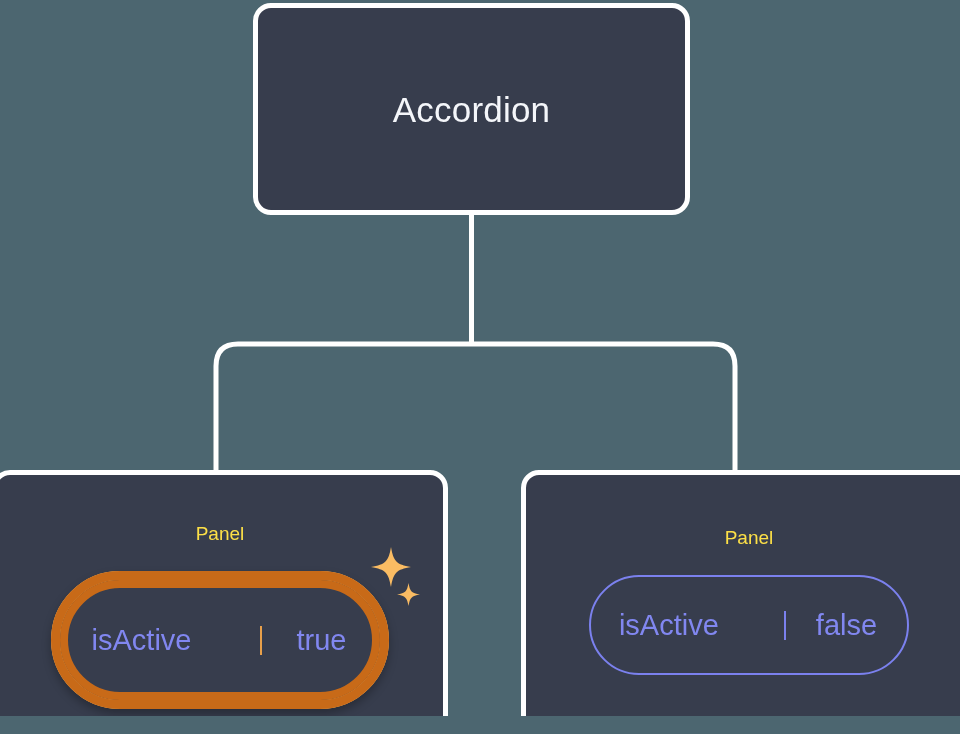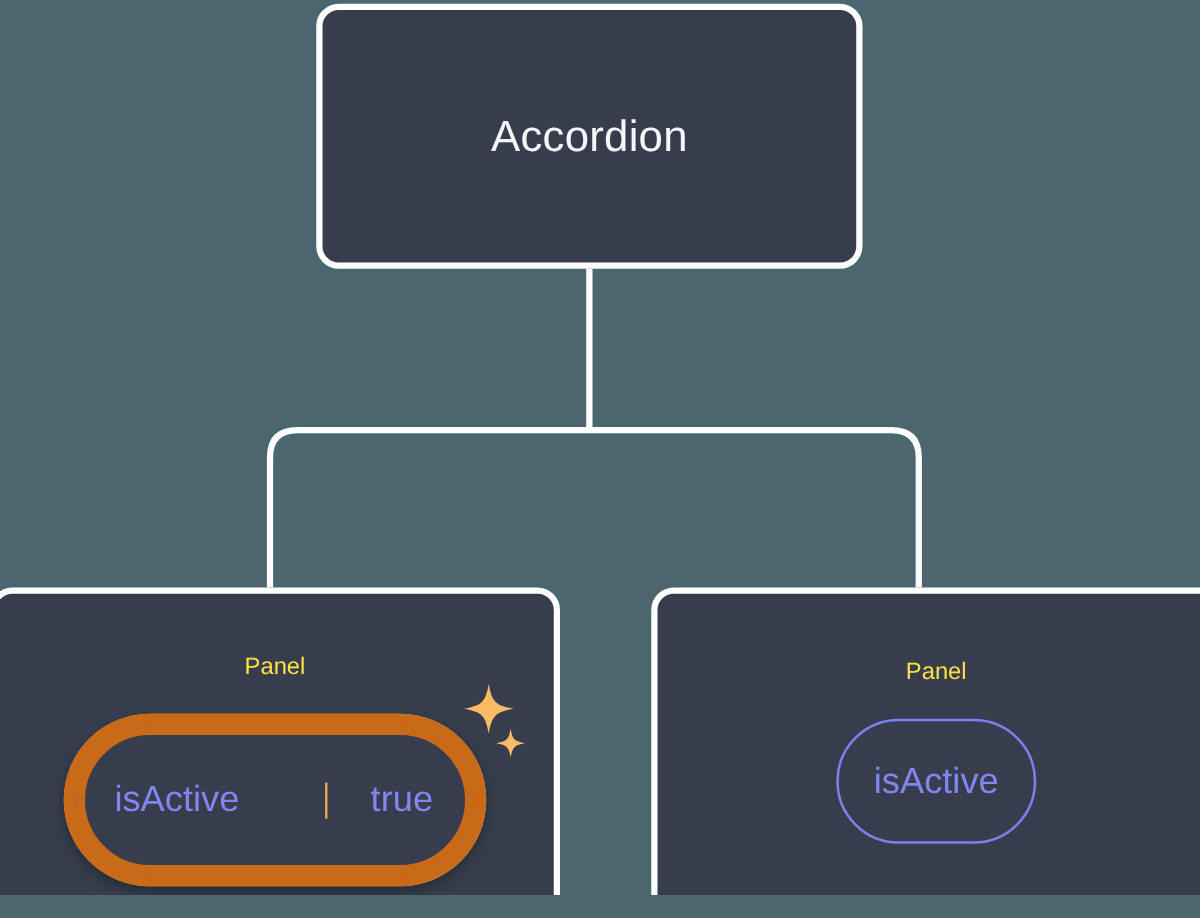--- a/index.html
+++ b/index.html
@@ -202,17 +202,18 @@
       </svg>
     </div>
   </div>
 
   <div class="node node-panel right">
     <span class="node-title-panel">Panel</span>
 
     <div class="pill-wrap">
       <div class="pill plain">
         <span class="pill-cell key">isActive</span>
+        <span class="pill-cell value">false</span>
       </div>
     </div>
   </div>
 
 </div>
 
 </body></html>

